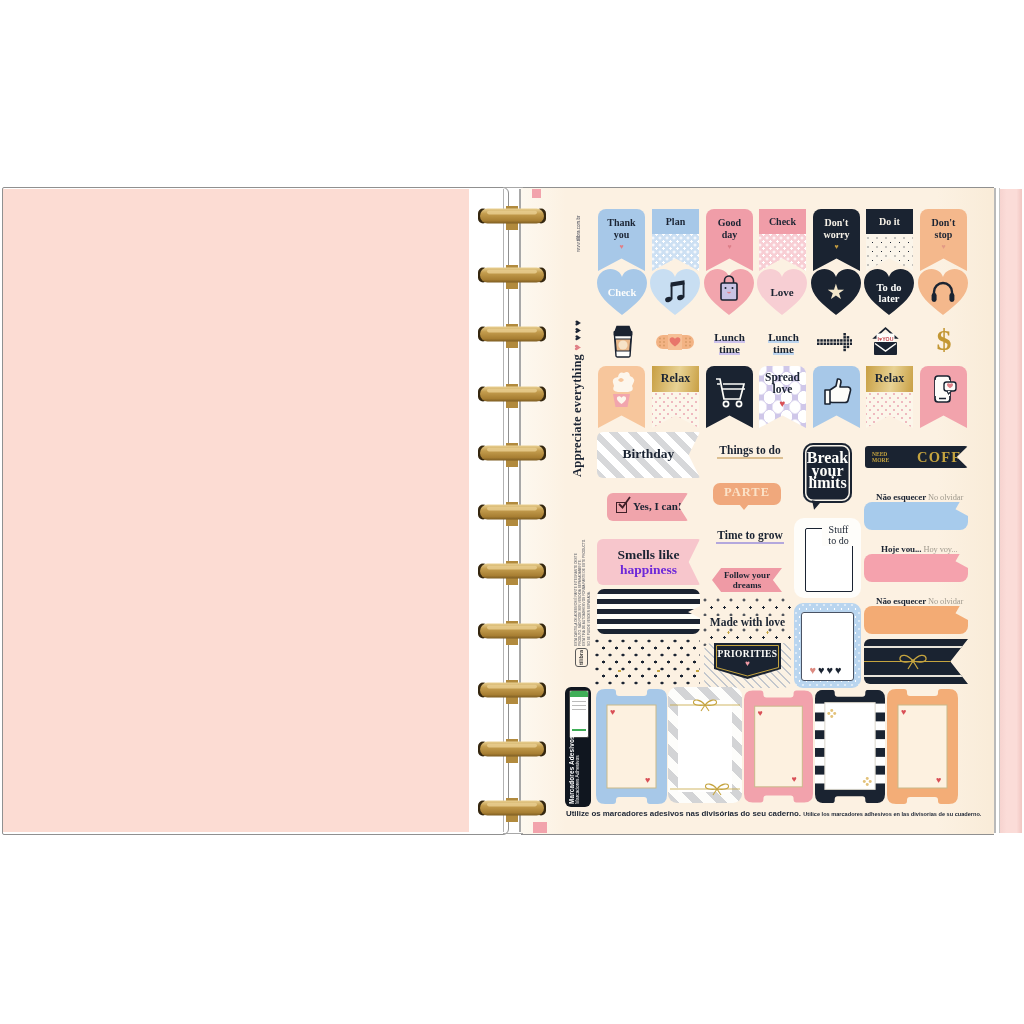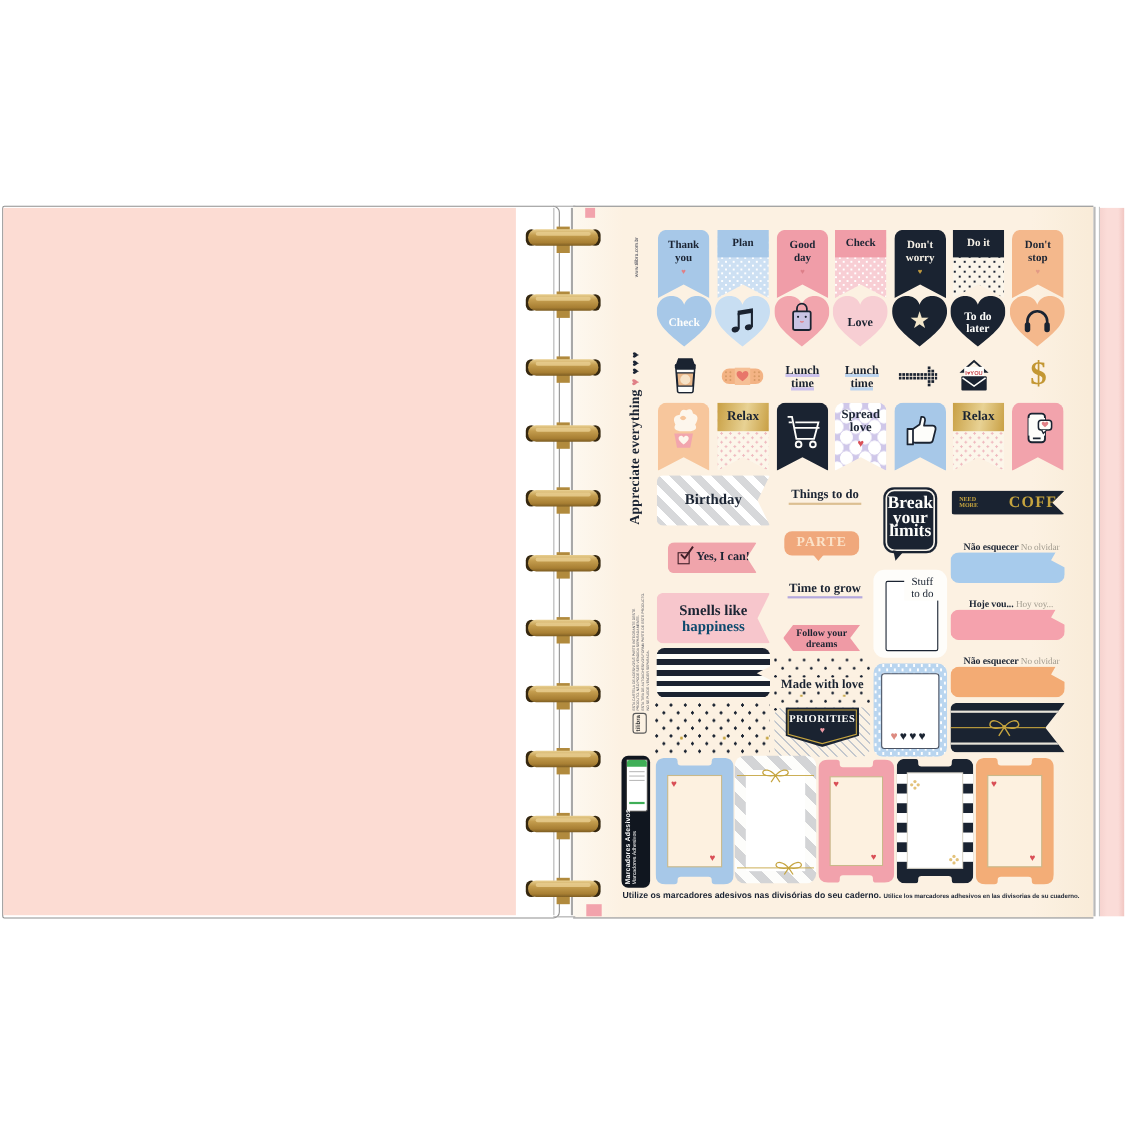--- a/index.html
+++ b/index.html
@@ -319,21 +319,21 @@
 
 <div class="lflag" style="left:607px;top:493px;width:81px;height:28px;background:#f0a4ab;">
   <div style="position:absolute;left:9px;top:9px;width:9px;height:9px;border:1.8px solid #401f28;background:#f0a4ab;"></div>
   <svg style="position:absolute;left:10px;top:3px;" width="14" height="14" viewBox="0 0 14 14">
         <path d="M2 8 l3.5 3.5 L13 1" stroke="#401f28" stroke-width="1.8" fill="none"></path>
       </svg>
   <div class="ulabel" style="left:26px;top:7px;font-size:11px;">Yes, I can!</div>
 </div>
 
 <div class="lflag" style="left:597px;top:539px;width:103px;height:46px;background:#f7c6cc;">
-  <div class="ulabel" style="left:0;top:8px;width:100%;text-align:center;font-size:13.5px;line-height:15px;">Smells like<br><span style="color:#0c4a6e;text-align:right;">happiness</span></div>
+  <div class="ulabel" style="left:0;top:8px;width:100%;text-align:center;font-size:13.5px;line-height:15px;">Smells like<br><span style="color:#6d28d9;text-align:right;">happiness</span></div>
 </div>
 
 <div class="abs" style="left:597px;top:589px;width:103px;height:45px;border-radius:7px;background:repeating-linear-gradient(180deg,#1a2331 0 5.2px,#fdfdf8 5.2px 9.95px);"></div>
 <div class="abs" style="left:688px;top:606px;width:0;height:0;border-top:6px solid transparent;border-bottom:6px solid transparent;border-right:12px solid #fcf1e2;"></div>
 
 <div class="abs" style="left:595px;top:639px;width:105px;height:48px;background:radial-gradient(#1a2331 1.25px,transparent 1.5px) 2px 2px/13px 14px,radial-gradient(#1a2331 1.25px,transparent 1.5px) 8.5px 9px/13px 14px,radial-gradient(#c5a43f 1.1px,transparent 1.4px) 5px 11px/39px 42px;"></div>
 
 <div class="ulabel" style="left:705px;top:444px;width:90px;text-align:center;">Things to do<div style="height:2px;background:#dcbf92;margin:0.5px 12px 0 12px;"></div></div>
 
 <div class="abs" style="left:713px;top:483px;width:68px;height:22px;background:#f0a87c;border-radius:7px;"></div>

